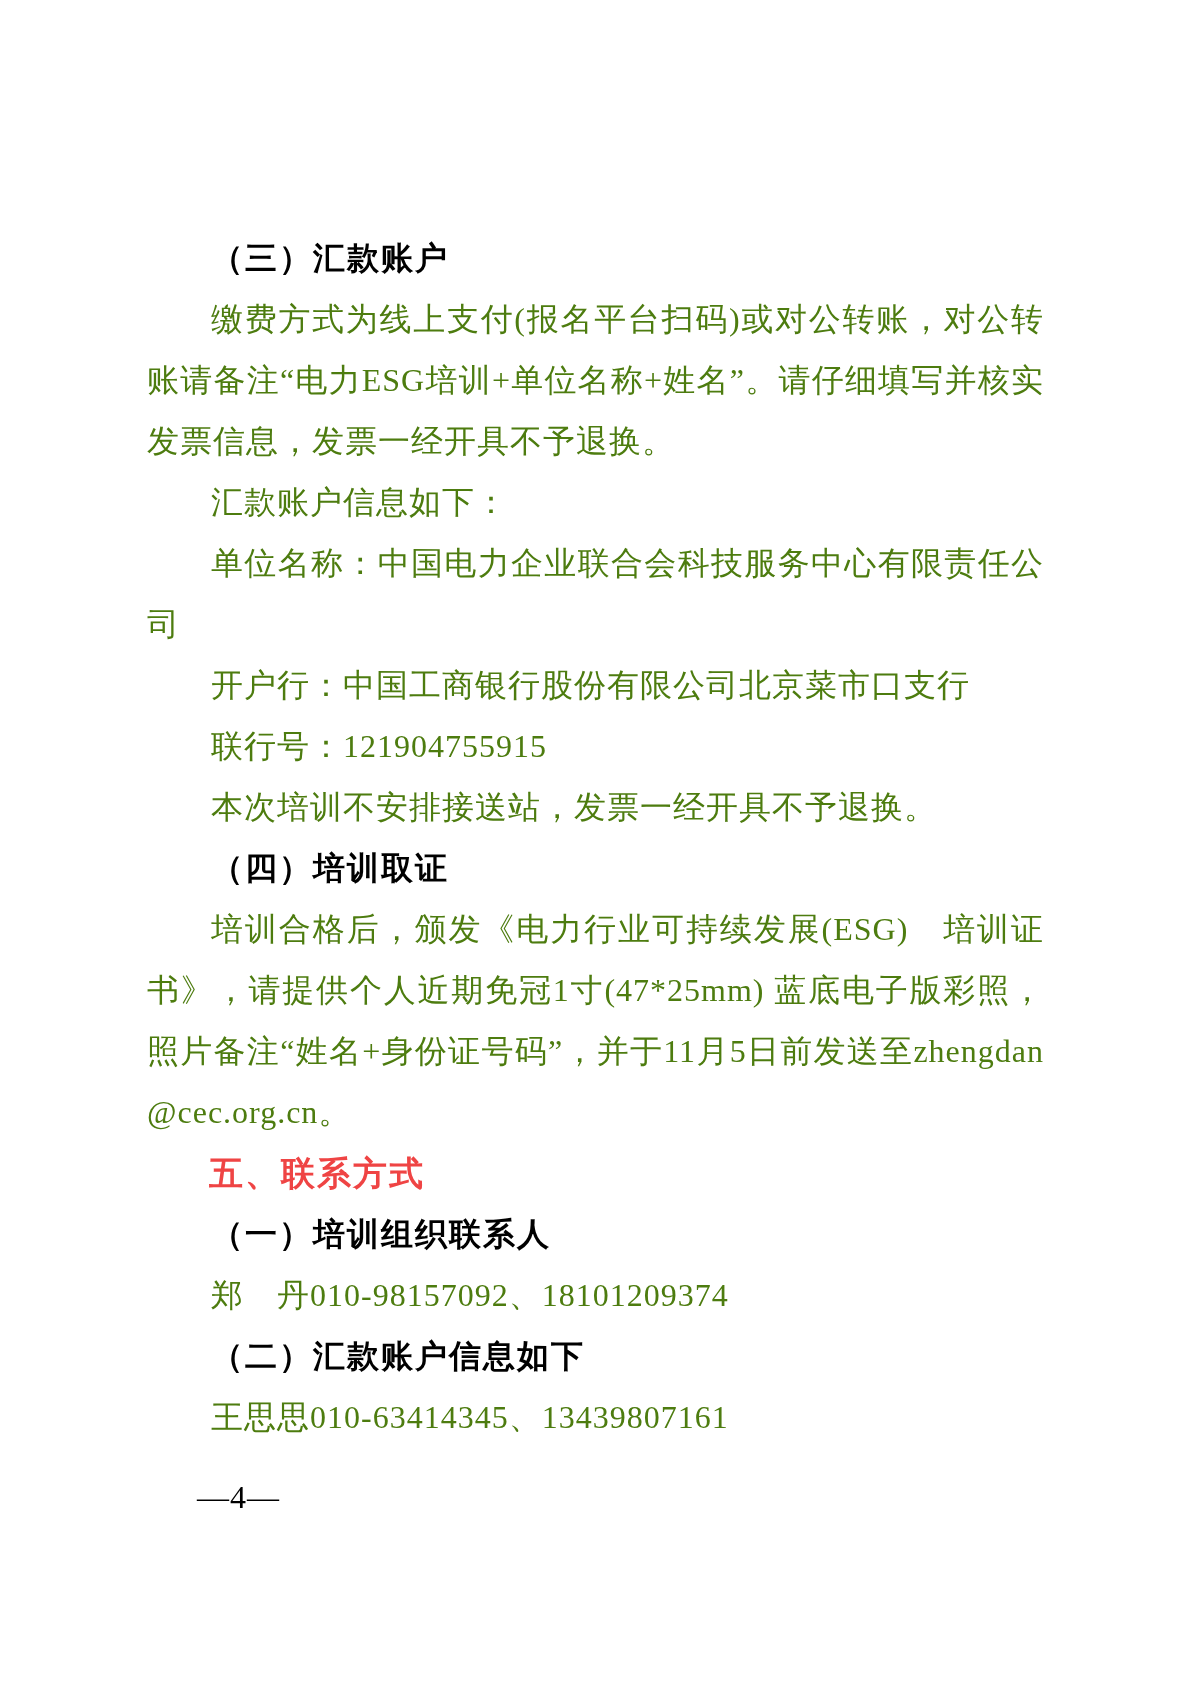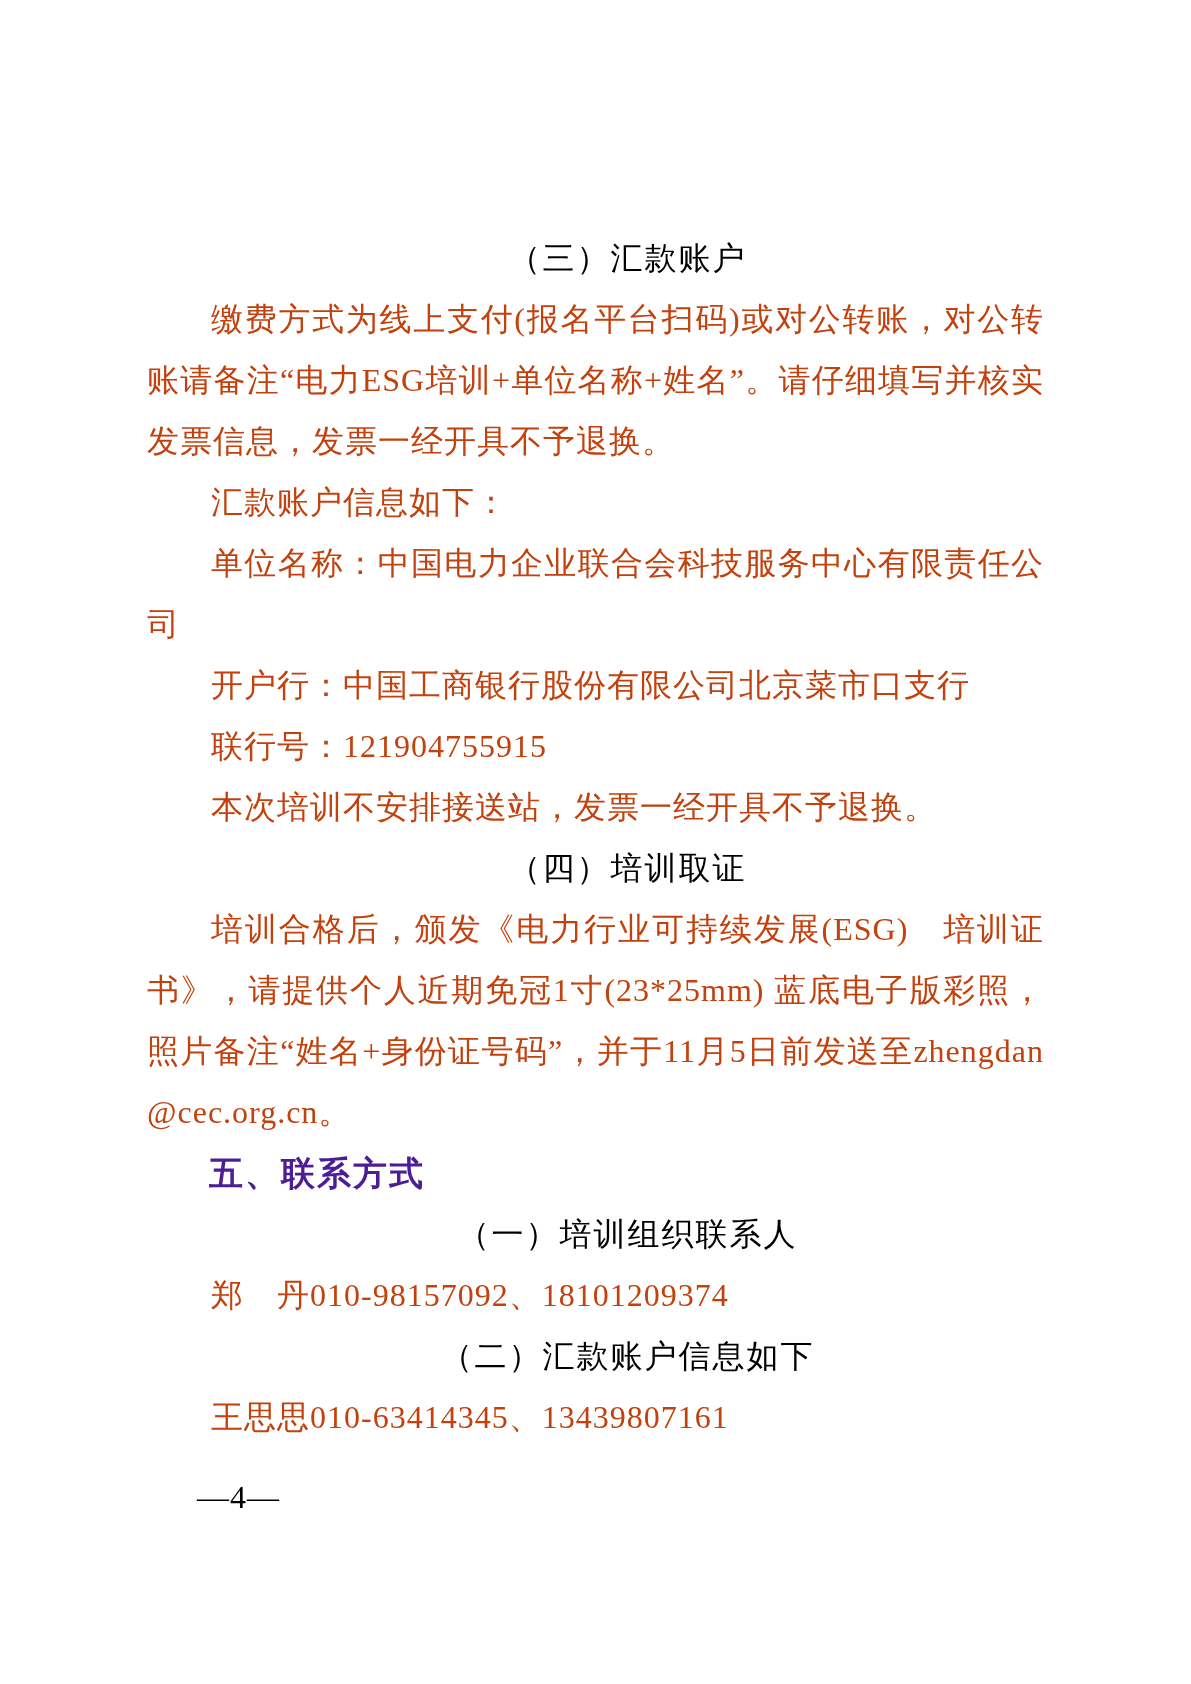--- a/index.html
+++ b/index.html
@@ -23,42 +23,41 @@
   }
   .para {
     margin: 0;
     font-family: "Liberation Serif", "DejaVu Serif", serif;
     font-size: 32px;
     line-height: 61px;
     letter-spacing: 1px;
     text-align: justify;
     text-indent: 64px;
     word-break: break-all;
-    color: #c2410c;
+    color: #4d7c0f;
   }
   .sub-heading {
     margin: 0;
     font-family: "Liberation Serif", "DejaVu Serif", serif;
-    font-weight: normal;
+    font-weight: bold;
     font-size: 32px;
     line-height: 61px;
     letter-spacing: 2px;
     text-indent: 64px;
     color: #000000;
-    text-align: center;
   }
   .main-heading {
     margin: 0;
     font-family: Liberation Sans, sans-serif;
     font-weight: bold;
     font-size: 34px;
     line-height: 61px;
     letter-spacing: 2px;
     text-indent: 62px;
-    color: #4c1d95;
+    color: #ef4444;
   }
   .page-number {
     position: absolute;
     left: 197px;
     top: 1478px;
     font-family: "Liberation Serif", "DejaVu Serif", serif;
     font-size: 32px;
     line-height: 38px;
     letter-spacing: 1px;
     color: #000000;
@@ -70,21 +69,21 @@
 <div class="page">
   <div class="content">
     <h3 class="sub-heading">（三）汇款账户</h3>
     <p class="para">缴费方式为线上支付(报名平台扫码)或对公转账，对公转账请备注“电力ESG培训+单位名称+姓名”。请仔细填写并核实发票信息，发票一经开具不予退换。</p>
     <p class="para">汇款账户信息如下：</p>
     <p class="para">单位名称：中国电力企业联合会科技服务中心有限责任公司</p>
     <p class="para">开户行：中国工商银行股份有限公司北京菜市口支行</p>
     <p class="para">联行号：121904755915</p>
     <p class="para">本次培训不安排接送站，发票一经开具不予退换。</p>
     <h3 class="sub-heading">（四）培训取证</h3>
-    <p class="para">培训合格后，颁发《电力行业可持续发展(ESG)　培训证书》，请提供个人近期免冠1寸(23*25mm) 蓝底电子版彩照，照片备注“姓名+身份证号码”，并于11月5日前发送至zhengdan@cec.org.cn。</p>
+    <p class="para">培训合格后，颁发《电力行业可持续发展(ESG)　培训证书》，请提供个人近期免冠1寸(47*25mm) 蓝底电子版彩照，照片备注“姓名+身份证号码”，并于11月5日前发送至zhengdan@cec.org.cn。</p>
     <h2 class="main-heading">五、联系方式</h2>
     <h3 class="sub-heading">（一）培训组织联系人</h3>
     <p class="para">郑　丹010-98157092、18101209374</p>
     <h3 class="sub-heading">（二）汇款账户信息如下</h3>
     <p class="para">王思思010-63414345、13439807161</p>
   </div>
   <div class="page-number">—4—</div>
 </div>
 
 </body></html>

